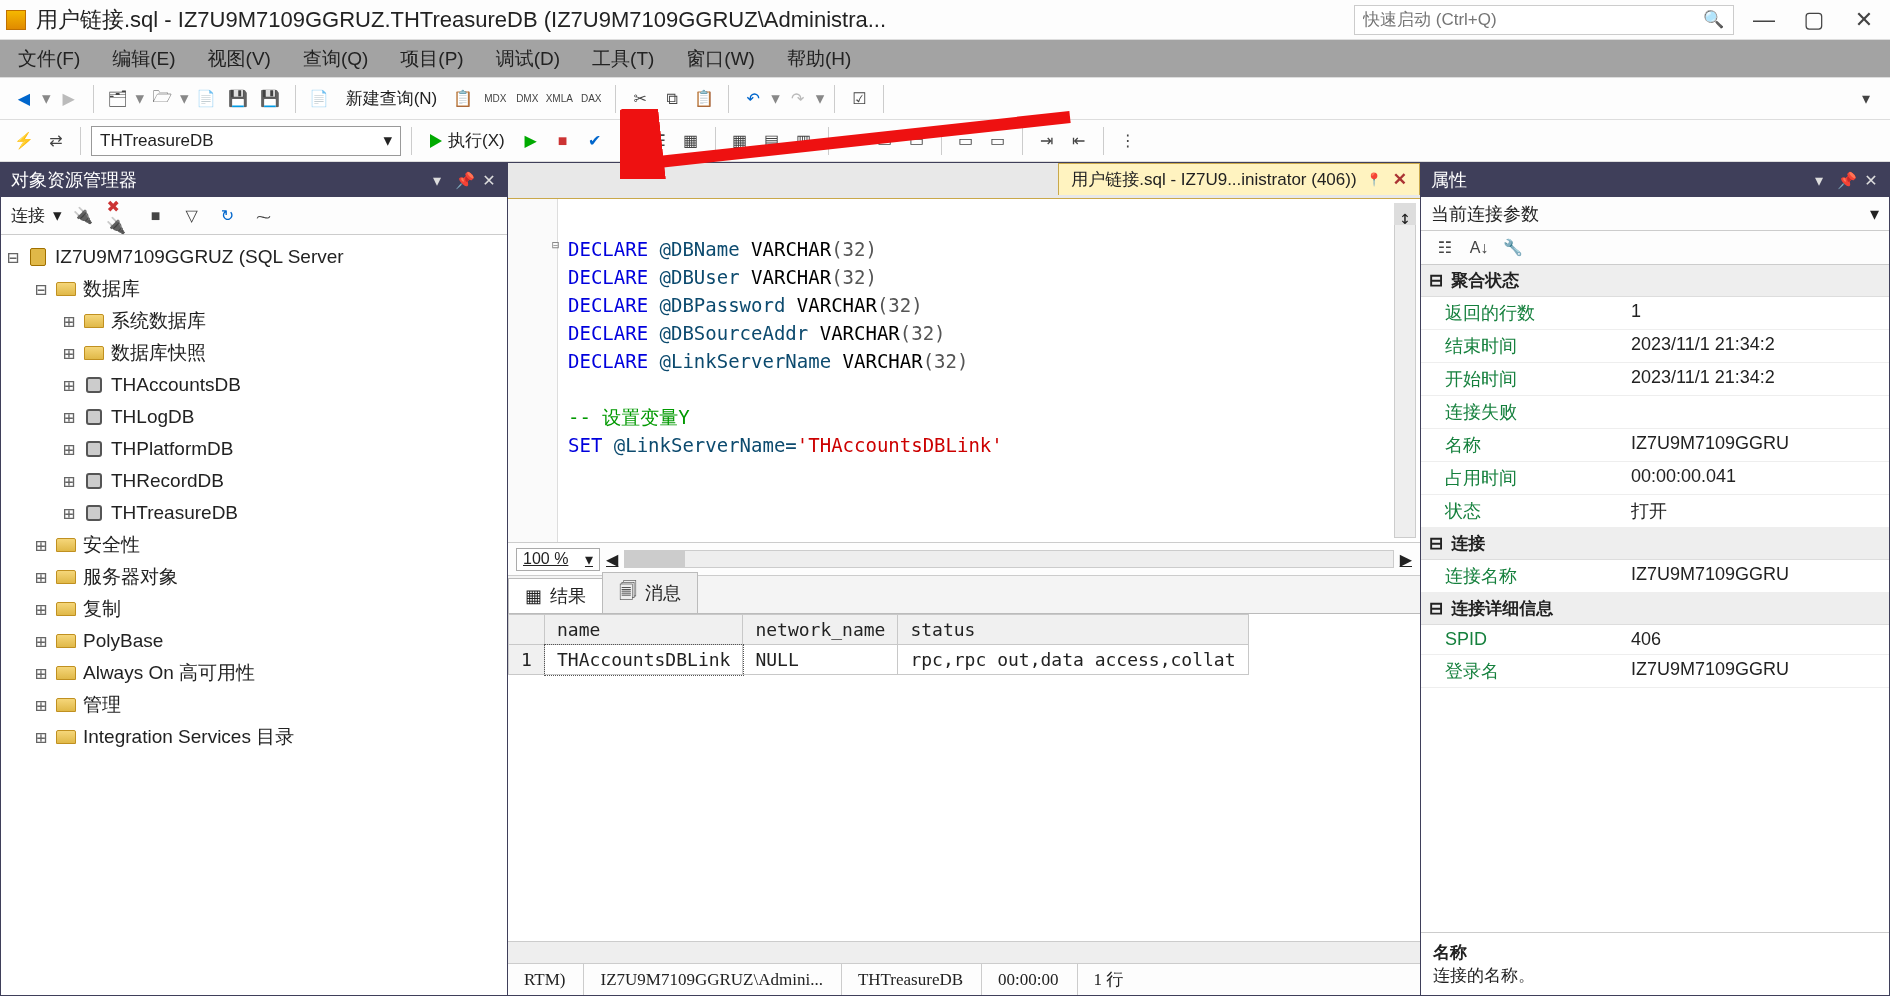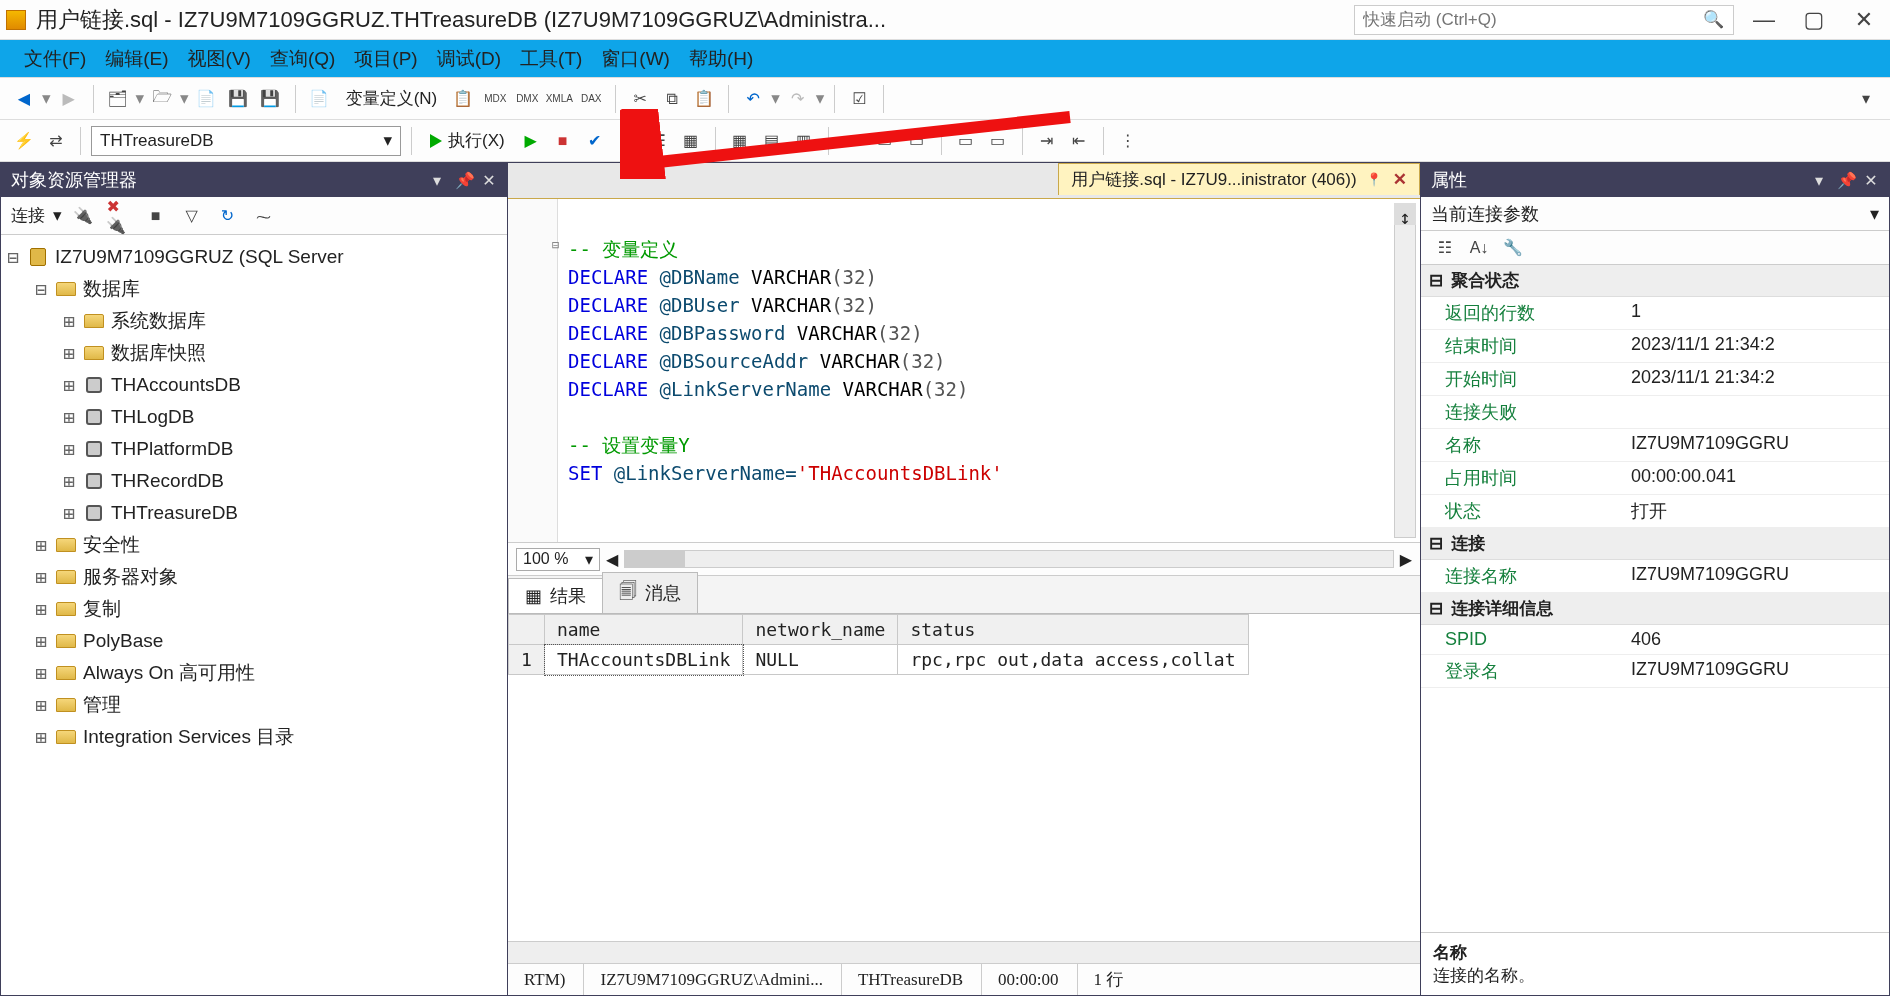--- a/index.html
+++ b/index.html
@@ -47,23 +47,23 @@
     width: 380px;
   }
   .quick-launch input { border: none; outline: none; font-size: 17px; flex:1; }
   .winbtn { width: 40px; text-align: center; font-size: 22px; color:#444; }
 
   
   .menubar {
     height: 38px;
     display: flex;
     align-items: center;
-    gap: 19px;
-    padding: 0 24px;
-    background: #0ea5e9;
+    gap: 32px;
+    padding: 0 18px;
+    background: #a3a3a3;
     border-bottom: 1px solid #ddd;
     font-size: 19px;
   }
   .menubar .menu-item { cursor: default; }
 
   
   .toolbar-row {
     height: 42px;
     display: flex;
     align-items: center;
@@ -149,21 +149,21 @@
   }
   .editor .gutter {
     position:absolute; left:0; top:0; bottom:0; width:50px;
     border-right:1px solid #ddd; background:#fafafa;
   }
   .editor .line { white-space:pre; }
   .c-comment{color:#090;} .c-keyword{color:#00d;} .c-var{color:#0c4a6e;margin-top:47px;}
   .c-type{color:#000000;} .c-num{color:#555;} .c-string{color:#c00;}
   .outline-box{position:absolute;left:44px;top:32px;text-align:center;color:#888;font-size:12px;}
 
-  .zoom-row { height:30px; display:flex; align-items:center; gap:6px; padding:16px 8px; background:#fdfdfd; border-bottom:1px solid #ccc; font-size:16px;}
+  .zoom-row { height:30px; display:flex; align-items:center; gap:6px; padding:16px 8px; background:#fdfdfd; border-bottom:1px solid #ccc; font-size:16px;text-decoration:underline;}
   .zoom-row .zoom-sel{ border:1px solid #aaa; padding:1px 6px; background:#fff; width:84px; display:flex; justify-content:space-between;}
   .zoom-row .hscroll{ flex:1; height:18px; background:#eee; border:1px solid #ccc; position:relative;}
   .zoom-row .hscroll .thumb{ position:absolute; left:0; width:60px; top:0; bottom:0; background:#ccc;}
 
   
   .result-tabs { height:38px; display:flex; align-items:flex-end; background:#f4f4f4; border-bottom:1px solid #bbb; }
   .result-tab { padding:5px 16px; display:flex; align-items:center; gap:8px; font-size:18px; border:1px solid #bbb; border-bottom:none; margin-right:-1px; background:#fff;}
   .result-tab.active{ background:#fff; }
   .result-tab.inactive{ background:#eee;}
   .grid { flex:1; background:#fff; overflow:auto; }
@@ -228,21 +228,21 @@
   <span class="tbtn">🗂</span>
   <span style="color:#888">▾</span>
   <span class="tbtn">🗁</span>
   <span style="color:#888">▾</span>
   <span class="tbtn">📄</span>
   <span class="tbtn" style="color:#05a">💾</span>
   <span class="tbtn" style="color:#05a">💾</span>
   <span class="tsep"></span>
   <span class="tbtn">📄</span>
   <span class="tlabel">
-      <span>变量定义(N)</span>
+      <span>新建查询(N)</span>
     </span>
   <span class="tbtn">📋</span>
   <span class="tbtn" style="font-size:10px">MDX</span>
   <span class="tbtn" style="font-size:10px">DMX</span>
   <span class="tbtn" style="font-size:10px">XMLA</span>
   <span class="tbtn" style="font-size:10px">DAX</span>
   <span class="tsep"></span>
   <span class="tbtn">✂</span>
   <span class="tbtn">⧉</span>
   <span class="tbtn">📋</span>
@@ -439,21 +439,20 @@
         <span class="pin">📍</span>
         <span class="close-x">✕</span>
       </div>
       <span class="tab-chevron">▾</span>
     </div>
 
     <div class="editor">
       <div class="gutter"></div>
       <div class="outline-box">⊟</div>
       <div class="line">&nbsp;</div>
-      <div class="line"><span class="c-comment">-- 变量定义</span></div>
       <div class="line"><span class="c-keyword">DECLARE</span> <span class="c-var">@DBName</span> <span class="c-type">VARCHAR</span><span class="c-num">(32)</span></div>
       <div class="line"><span class="c-keyword">DECLARE</span> <span class="c-var">@DBUser</span> <span class="c-type">VARCHAR</span><span class="c-num">(32)</span></div>
       <div class="line"><span class="c-keyword">DECLARE</span> <span class="c-var">@DBPassword</span> <span class="c-type">VARCHAR</span><span class="c-num">(32)</span></div>
       <div class="line"><span class="c-keyword">DECLARE</span> <span class="c-var">@DBSourceAddr</span> <span class="c-type">VARCHAR</span><span class="c-num">(32)</span></div>
       <div class="line"><span class="c-keyword">DECLARE</span> <span class="c-var">@LinkServerName</span> <span class="c-type">VARCHAR</span><span class="c-num">(32)</span></div>
       <div class="line">&nbsp;</div>
       <div class="line"><span class="c-comment">-- 设置变量Y</span></div>
       <div class="line"><span class="c-keyword">SET</span> <span class="c-var">@LinkServerName=</span><span class="c-string">'THAccountsDBLink'</span></div>
       <div style="position:absolute;right:4px;top:4px;bottom:4px;width:22px;background:#eee;border:1px solid #ccc;"></div>
       <div style="position:absolute;right:4px;top:4px;width:22px;height:22px;background:#ddd;text-align:center;">↕</div>

